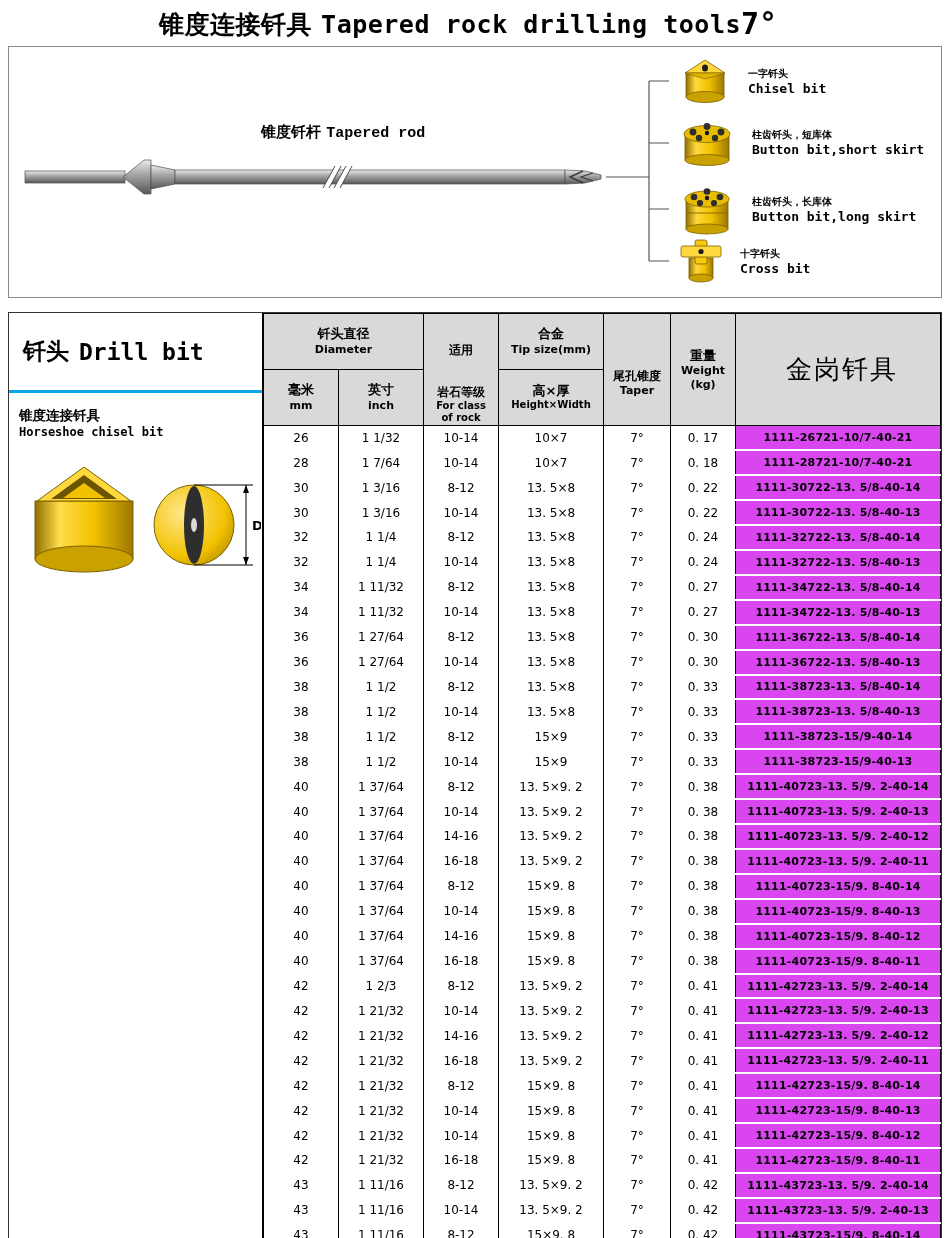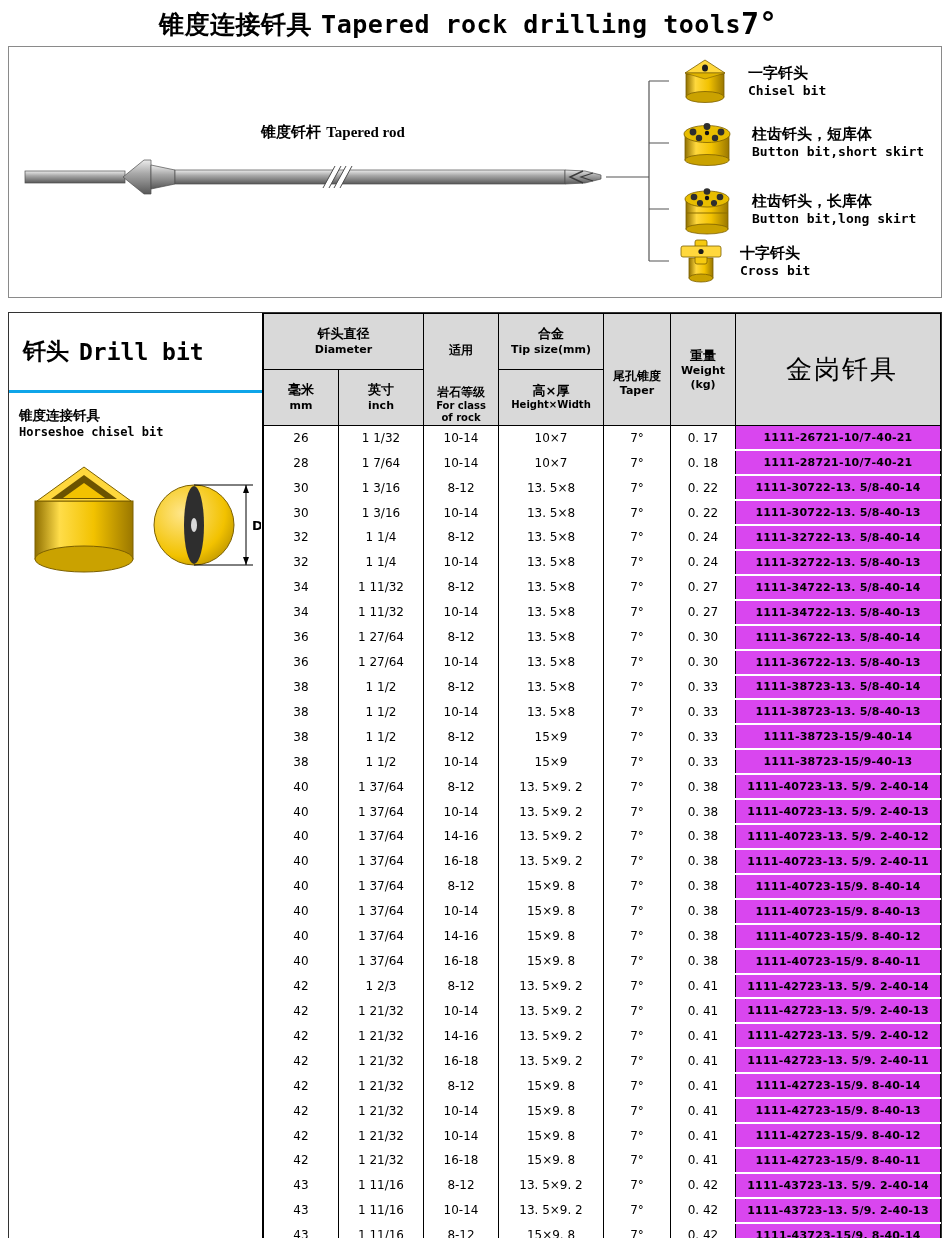--- a/index.html
+++ b/index.html
@@ -10,26 +10,26 @@
     overflow: hidden; position: relative;
   }
   
   .hdr { display:flex; justify-content:center; align-items:flex-end; padding:6px 22px 3px 8px; }
   .hdr .title { font-size:25px; font-weight:bold; letter-spacing:0.5px; white-space:nowrap; }
   .hdr .title .en { font-family:"DejaVu Sans Mono", monospace; }
   .hdr .deg { font-size:30px; font-weight:bold; font-family:"DejaVu Sans Mono", monospace; }
   
   .diagram { position:relative; margin:2px 8px 0 8px; height:252px; border:1px solid #8a8a8a; background:#fff; }
   .rod-label { position:absolute; left:252px; top:76px; font-size:15px; font-weight:bold; white-space:nowrap; }
-  .rod-label .en { font-family:Liberation Serif, serif; }
+  .rod-label .en { font-family:Liberation Mono, monospace; }
   .rod-svg { position:absolute; left:14px; top:107px; }
   .connector-svg { position:absolute; left:0; top:0; width:934px; height:250px; pointer-events:none; }
   .bit-row { position:absolute; left:660px; display:flex; align-items:center; gap:7px; }
   .bit-row.b1 { top:11px; } .bit-row.b2 { top:70px; } .bit-row.b3 { top:136px; } .bit-row.b4 { top:191px; }
-  .bit-label .cn { display:block; font-size:15px; font-weight:bold; white-space:nowrap; }
+  .bit-label .cn { display:block; font-size:10px; font-weight:bold; white-space:nowrap; }
   .bit-label .en { display:block; font-size:13px; font-weight:bold; font-family:"DejaVu Sans Mono", monospace; white-space:nowrap; }
   
   .bottom { display:flex; margin:14px 8px 0 8px; border:1px solid #333; }
   .left-panel { width:257px; border-right:1px solid #000; position:relative; }
   .lp-title { height:80px; border-bottom:3px solid #0ea5e9; display:flex; align-items:center; gap:10px; padding-left:14px; font-size:23px; font-weight:bold; white-space:nowrap; }
   .lp-title .en { font-family:"DejaVu Sans Mono", monospace; }
   .lp-product { padding:14px 0 0 10px; }
   .lp-product .cn { display:block; font-size:13.5px; font-weight:bold; }
   .lp-product .en { display:block; font-size:12px; font-weight:bold; font-family:"DejaVu Sans Mono", monospace; }
   .lp-illus { margin:22px 0 0 4px; }

